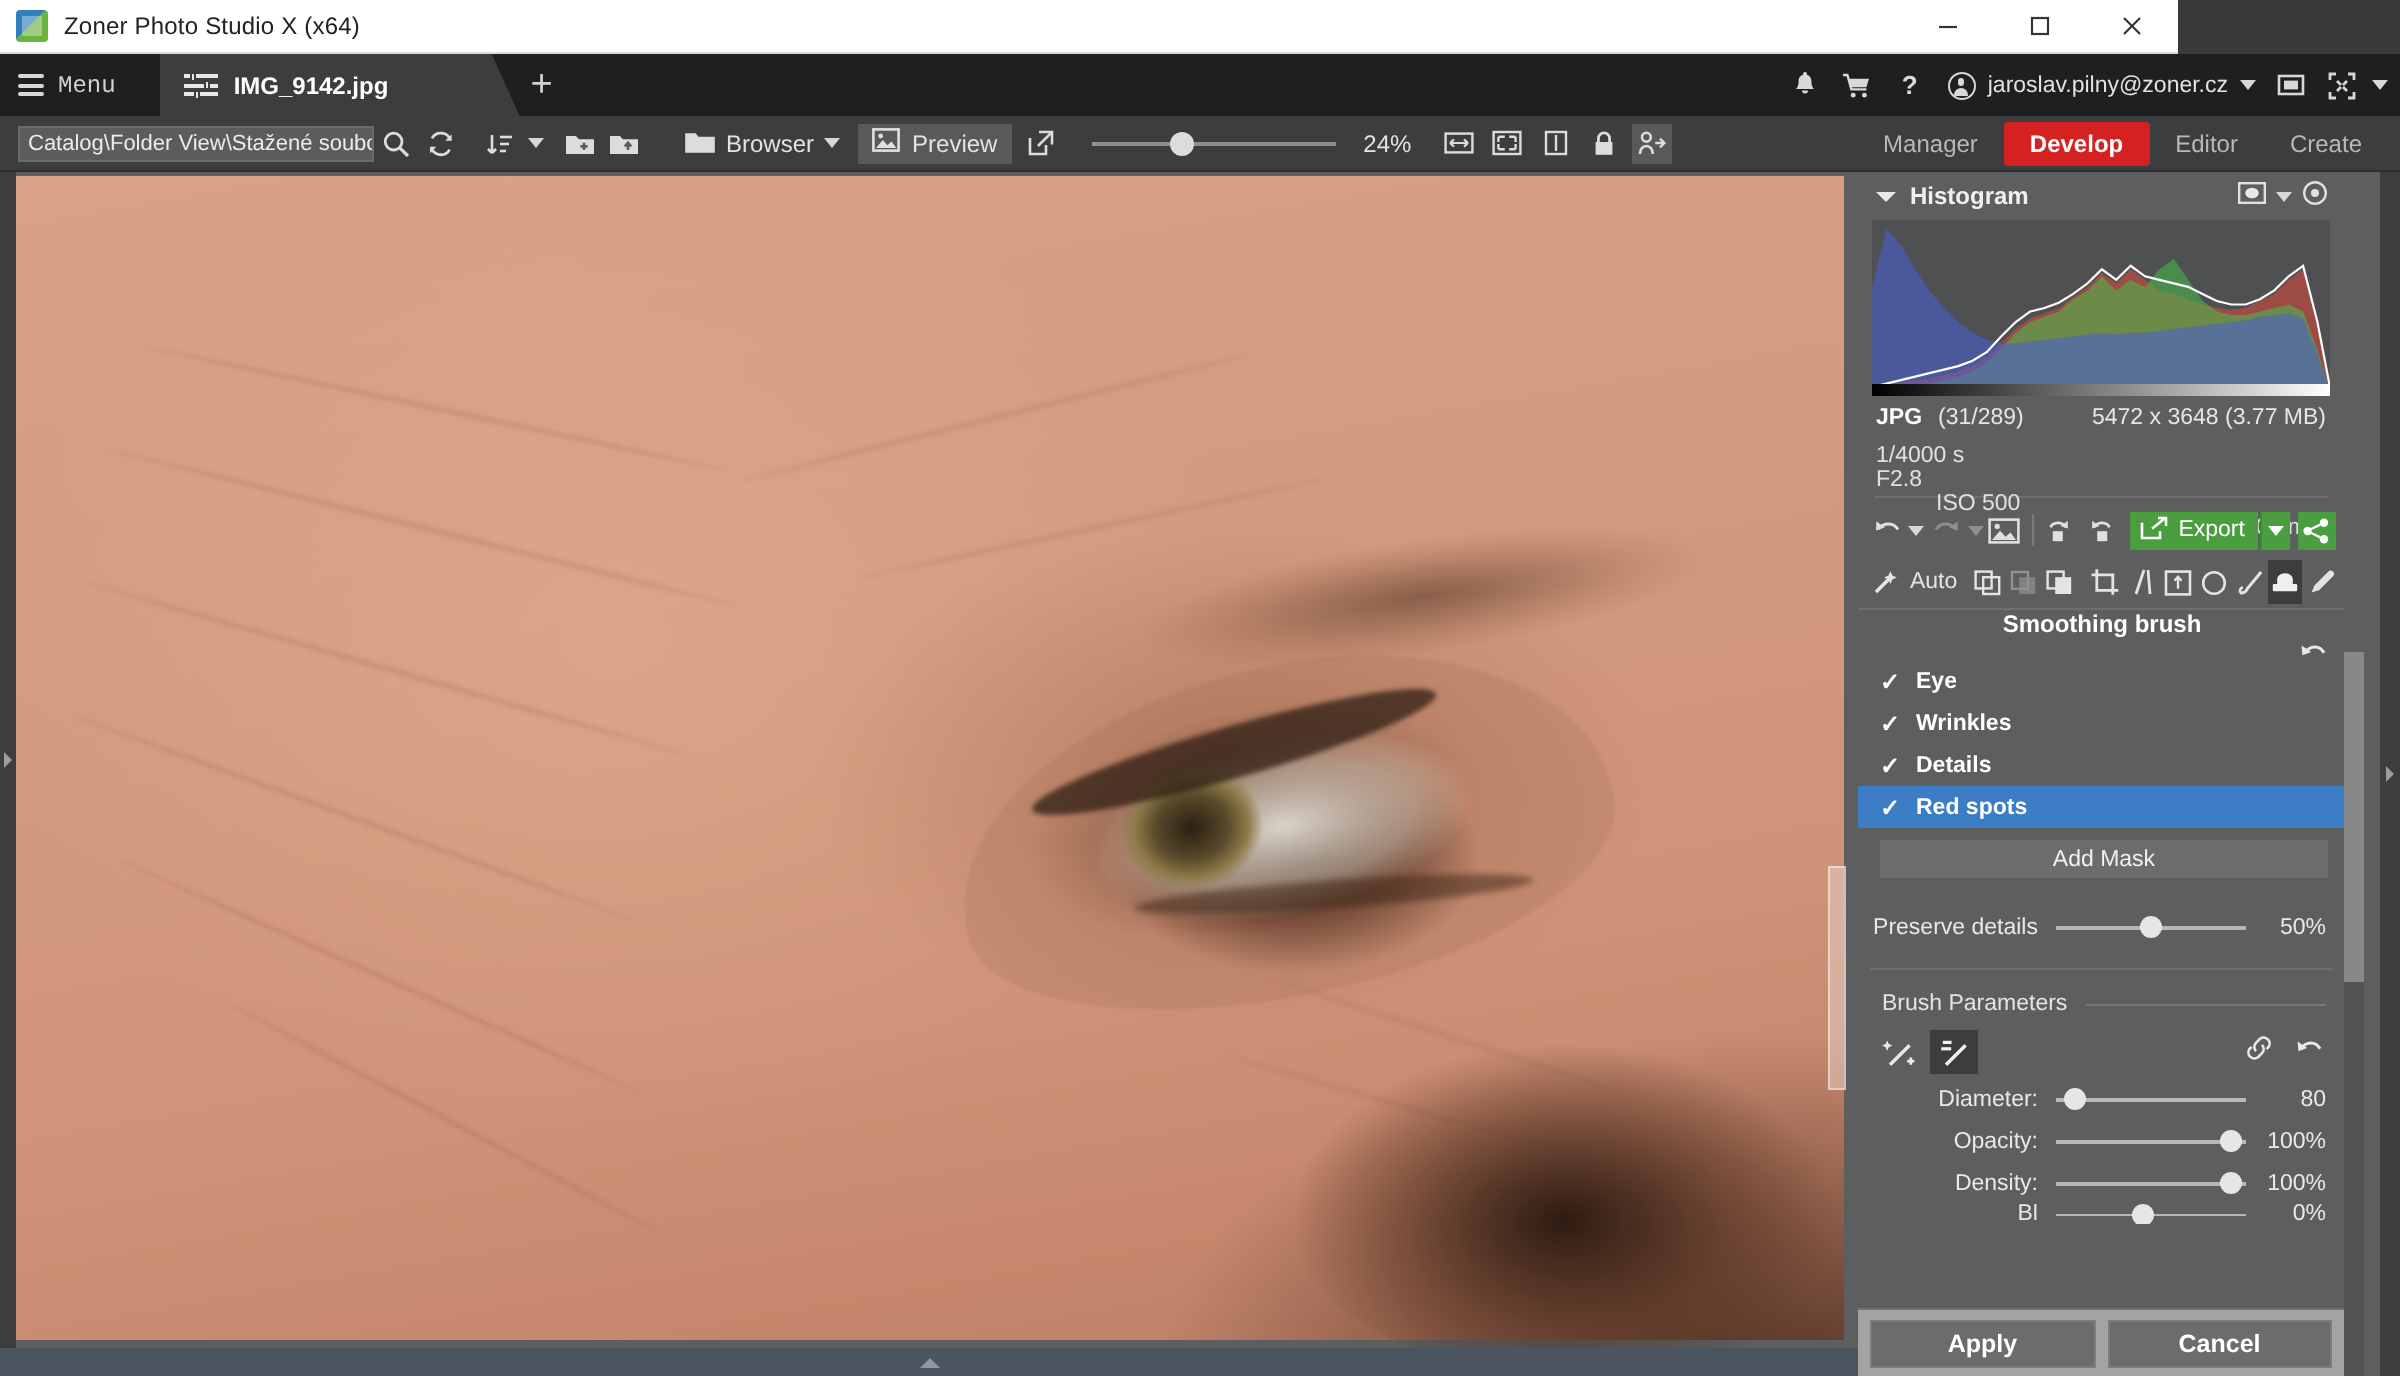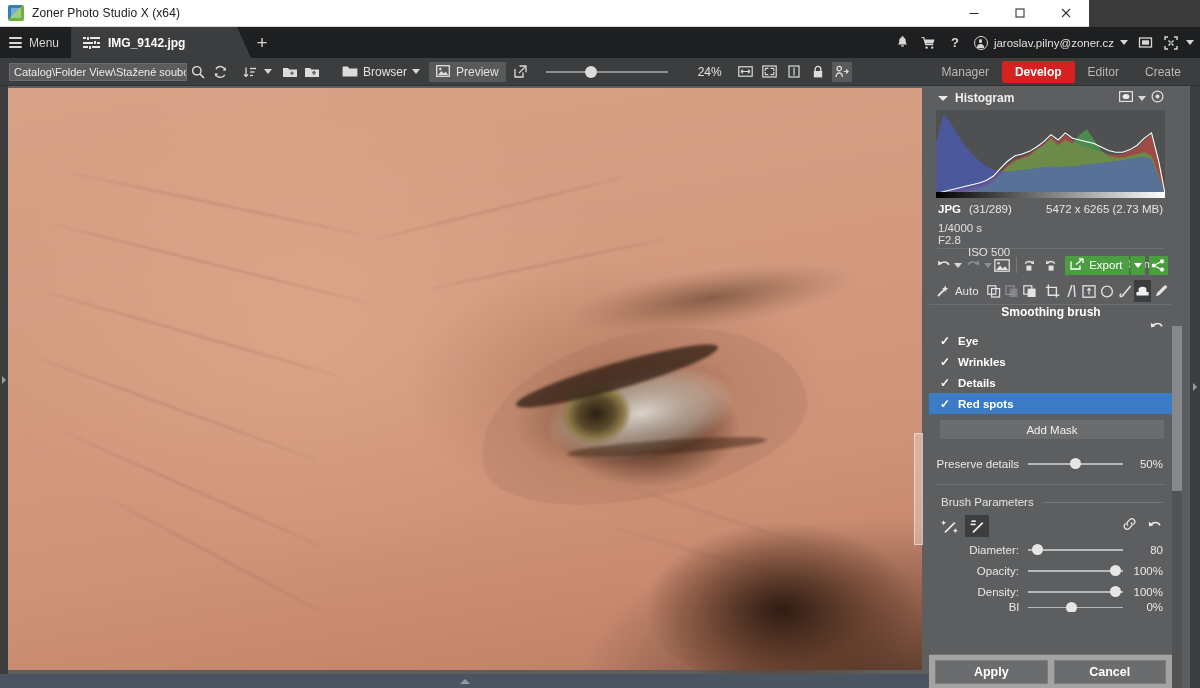--- a/index.html
+++ b/index.html
@@ -39,21 +39,21 @@
   .winbtn svg { display: block; }
 
   
   .headerbar {
     position: absolute; left: 0; top: 27px; width: 1200px; height: 31px;
     background: #1d1f21;
     display: flex; align-items: flex-end;
   }
   .menu-btn {
     display: flex; align-items: center; gap: 7px;
-    height: 31px; padding: 0 12px 0 9px; color: #d2d2d2; font-size: 12px;
+    height: 31px; padding: 0 22px 0 9px; color: #d2d2d2; font-size: 12px; font-family: Liberation Mono, monospace;
   }
   .hamburger { display: flex; flex-direction: column; gap: 2.5px; width: 13px; }
   .hamburger i { display: block; height: 2px; background: #d8d8d8; border-radius: 1px; }
   .doc-tab {
     position: relative; height: 31px; min-width: 180px;
     background: #3b3d3f;
     display: flex; align-items: center; gap: 8px;
     padding: 0 30px 0 12px;
     color: #ffffff; font-size: 12px; font-weight: bold;
     clip-path: polygon(0 0, calc(100% - 14px) 0, 100% 100%, 0 100%);
@@ -117,21 +117,21 @@
   .browser-group { display: flex; align-items: center; gap: 2px; margin-left: 16px; }
   .preview-chip {
     display: flex; align-items: center; gap: 6px; background: #58595b;
     height: 20px; padding: 0 7px; margin-left: 6px;
   }
   .zoomslider { width: 122px; height: 20px; position: relative; margin-left: 14px; }
   .zoomslider .trk { position: absolute; left: 0; top: 9.5px; width: 122px; height: 1.5px; background: #8d8f91; }
   .zoomslider .knb {
     position: absolute; top: 4px; width: 12px; height: 12px; border-radius: 50%; background: #dcdcdc;
   }
-  .zoomval { font-size: 12px; color: #e4e4e4; margin-left: 24px; width: 30px; text-align: right;}
+  .zoomval { font-size: 12px; color: #e4e4e4; margin-left: 8px; width: 30px; text-align: right;}
   .vtools { display: flex; align-items: center; gap: 4px; margin-left: 14px; }
   .vtool {
     width: 20px; height: 20px; display: flex; align-items: center; justify-content: center; color: #dcdcdc;
   }
   .vtool.active { background: #58595b; }
   .modes { margin-left: auto; display: flex; align-items: center; height: 28px; padding-right: 6px; }
   .mode {
     font-size: 12px; color: #b8b8b8; padding: 4px 13px; line-height: 1;
   }
   .mode.active { background: #d62121; color: #ffffff; font-weight: bold; border-radius: 2px; padding: 5px 13px;}
@@ -596,21 +596,21 @@
             <path d="M0.00,38.00L8.00,5.00L16.00,14.00L24.00,28.00L32.00,40.00L40.00,50.00L48.00,58.00L56.00,64.00L64.00,68.00L72.00,70.00L80.00,70.00L88.00,69.00L96.00,68.00L104.00,67.00L112.00,66.00L120.00,65.00L128.00,64.00L136.00,65.00L144.00,64.00L152.00,64.00L160.00,63.00L168.00,62.00L176.00,61.00L184.00,60.00L192.00,59.00L200.00,58.00L208.00,57.00L216.00,55.00L224.00,54.00L232.00,53.00L240.00,56.00L248.00,76.00L255.00,97.00L255,100L0,100Z" fill="#4a5fd0" fill-opacity="0.58" stroke="none"></path>
             <path d="M0.00,95.00L8.00,93.00L16.00,91.00L24.00,89.00L32.00,87.00L40.00,85.00L48.00,83.00L56.00,80.00L64.00,75.00L72.00,66.00L80.00,58.00L88.00,52.00L96.00,50.00L104.00,47.00L112.00,42.00L120.00,36.00L128.00,28.00L136.00,34.00L144.00,26.00L152.00,32.00L160.00,34.00L168.00,36.00L176.00,38.00L184.00,42.00L192.00,46.00L200.00,48.00L208.00,48.00L216.00,45.00L224.00,40.00L232.00,32.00L240.00,26.00L248.00,58.00L255.00,95.00" fill="none" stroke="#ffffff" stroke-width="1.1" vector-effect="non-scaling-stroke"></path>
           </svg>
         <div class="hist-gradbar"></div>
       </div>
 
       <div class="info-rows">
         <div class="r">
           <b>JPG</b>
           <span style="margin-left:8px;">(31/289)</span>
-          <span class="dim">5472 x 6265 (2.73 MB)</span>
+          <span class="dim">5472 x 3648 (3.77 MB)</span>
         </div>
         <div class="exif-row">
           <span>1/4000 s</span>
           <span>F2.8</span>
           <span>ISO 500</span>
           <span>200.00 mm</span>
         </div>
       </div>
       <div class="panel-sep"></div>
 

